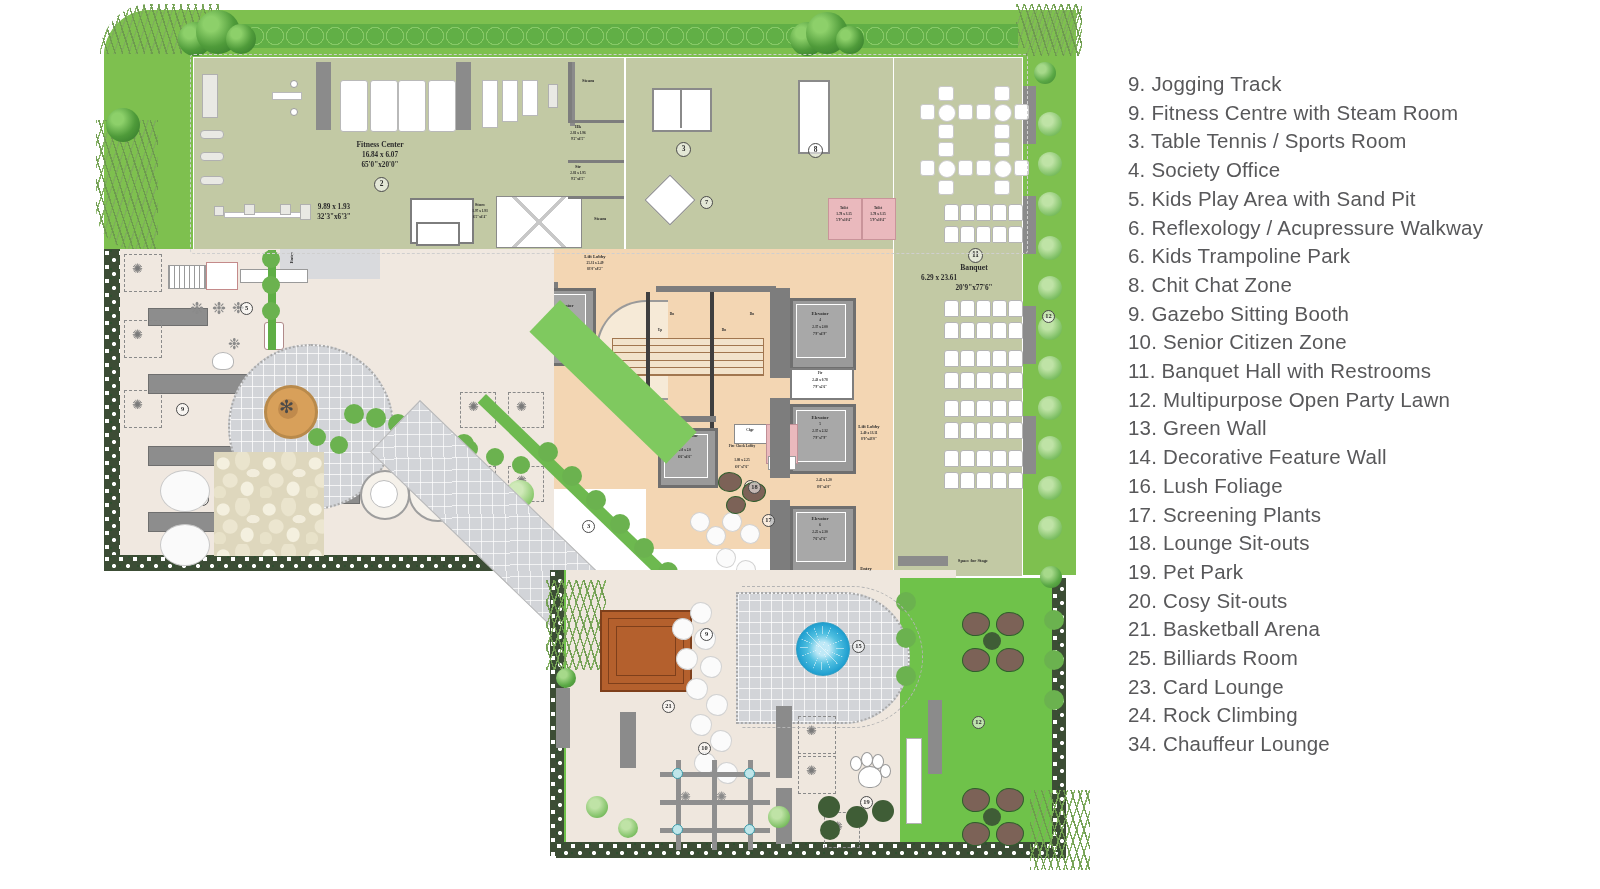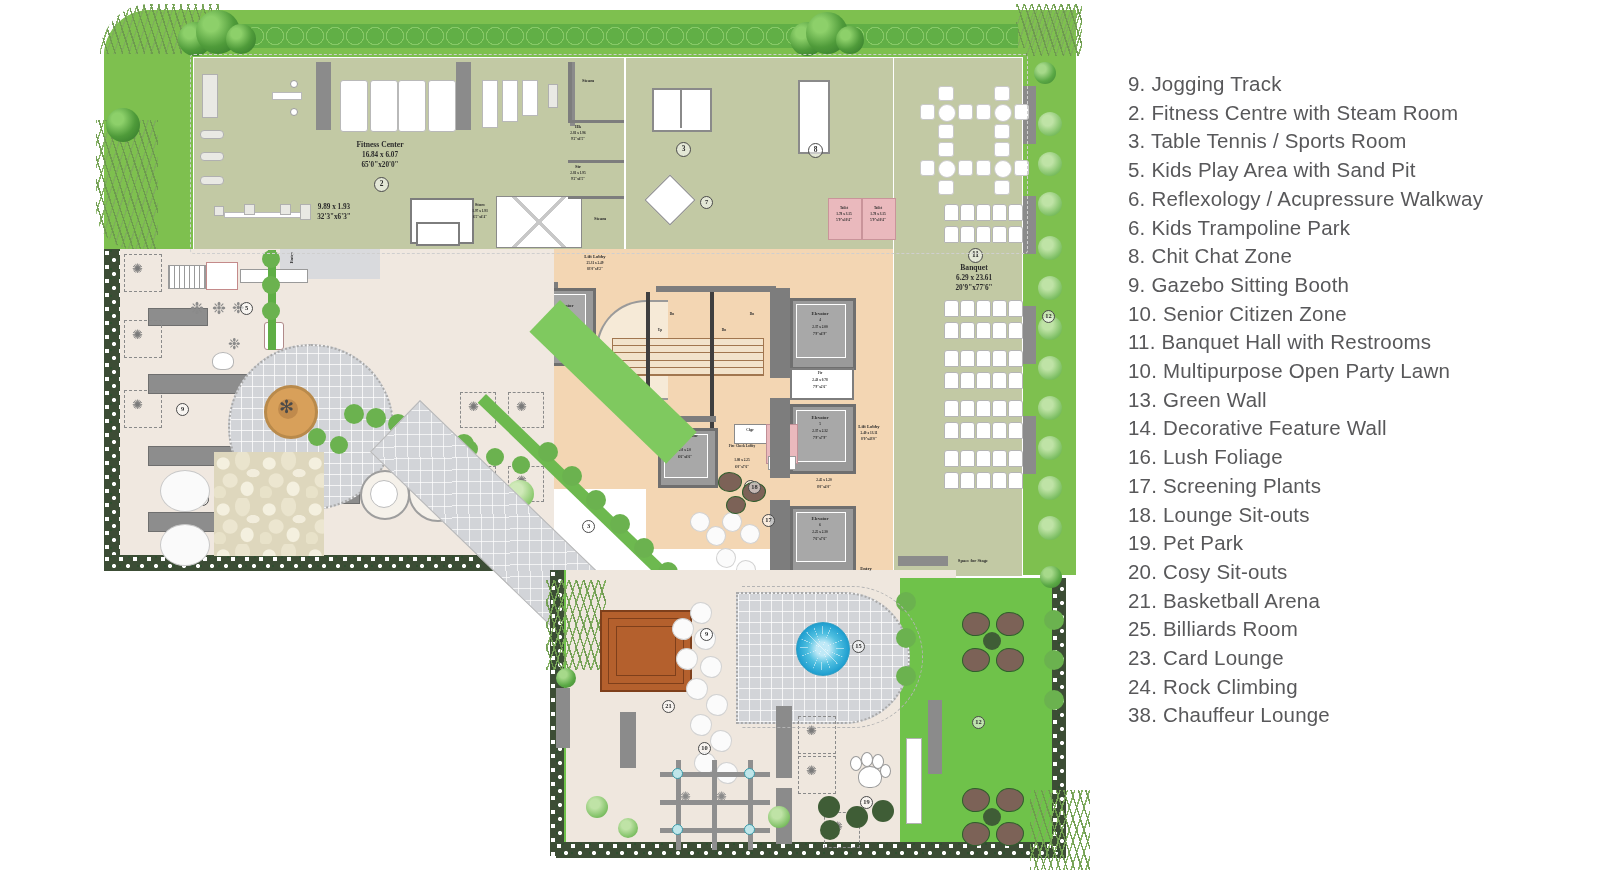--- a/index.html
+++ b/index.html
@@ -316,21 +316,21 @@
     <div class="chair" style="left:992px;top:204px;width:13px;height:15px;"></div>
     <div class="chair" style="left:1008px;top:204px;width:13px;height:15px;"></div>
     <div class="chair" style="left:944px;top:226px;width:13px;height:15px;"></div>
     <div class="chair" style="left:960px;top:226px;width:13px;height:15px;"></div>
     <div class="chair" style="left:976px;top:226px;width:13px;height:15px;"></div>
     <div class="chair" style="left:992px;top:226px;width:13px;height:15px;"></div>
     <div class="chair" style="left:1008px;top:226px;width:13px;height:15px;"></div>
 
     <div class="mk" style="left:968px;top:248px;">11</div>
     <div class="plan-txt t-room" style="left:938px;top:264px;width:72px;">Banquet</div>
-    <div class="plan-txt t-dim" style="left:938px;top:274px;width:72px;">6.29 x 23.61</div>
+    <div class="plan-txt t-dim" style="left:903px;top:274px;width:72px;">6.29 x 23.61</div>
     <div class="plan-txt t-dim" style="left:936px;top:284px;width:76px;">20'9"x77'6"</div>
 
     <div class="chair" style="left:944px;top:300px;width:13px;height:15px;"></div>
     <div class="chair" style="left:960px;top:300px;width:13px;height:15px;"></div>
     <div class="chair" style="left:976px;top:300px;width:13px;height:15px;"></div>
     <div class="chair" style="left:992px;top:300px;width:13px;height:15px;"></div>
     <div class="chair" style="left:1008px;top:300px;width:13px;height:15px;"></div>
     <div class="chair" style="left:944px;top:322px;width:13px;height:15px;"></div>
     <div class="chair" style="left:960px;top:322px;width:13px;height:15px;"></div>
     <div class="chair" style="left:976px;top:322px;width:13px;height:15px;"></div>
@@ -710,37 +710,38 @@
     <div class="shrub" style="left:768px;top:806px;width:22px;height:22px;"></div>
     <div class="shrub" style="left:618px;top:818px;width:20px;height:20px;"></div>
     <div class="shrub" style="left:586px;top:796px;width:22px;height:22px;"></div>
 
     <div class="abs" style="left:190px;top:54px;width:836px;height:198px;border:1px dashed #cfcfcf;border-radius:4px;"></div>
 
   </div>
 
   <div id="legend">
     <div class="legend-item">9. Jogging Track</div>
-    <div class="legend-item">2. Fitness Centre with Steam Room</div>
+    <div class="legend-item">9. Fitness Centre with Steam Room</div>
     <div class="legend-item">3. Table Tennis / Sports Room</div>
+    <div class="legend-item">4. Society Office</div>
     <div class="legend-item">5. Kids Play Area with Sand Pit</div>
     <div class="legend-item">6. Reflexology / Acupressure Walkway</div>
     <div class="legend-item">6. Kids Trampoline Park</div>
     <div class="legend-item">8. Chit Chat Zone</div>
     <div class="legend-item">9. Gazebo Sitting Booth</div>
     <div class="legend-item">10. Senior Citizen Zone</div>
     <div class="legend-item">11. Banquet Hall with Restrooms</div>
-    <div class="legend-item">10. Multipurpose Open Party Lawn</div>
+    <div class="legend-item">12. Multipurpose Open Party Lawn</div>
     <div class="legend-item">13. Green Wall</div>
     <div class="legend-item">14. Decorative Feature Wall</div>
     <div class="legend-item">16. Lush Foliage</div>
     <div class="legend-item">17. Screening Plants</div>
     <div class="legend-item">18. Lounge Sit-outs</div>
     <div class="legend-item">19. Pet Park</div>
     <div class="legend-item">20. Cosy Sit-outs</div>
     <div class="legend-item">21. Basketball Arena</div>
     <div class="legend-item">25. Billiards Room</div>
     <div class="legend-item">23. Card Lounge</div>
     <div class="legend-item">24. Rock Climbing</div>
-    <div class="legend-item">38. Chauffeur Lounge</div>
+    <div class="legend-item">34. Chauffeur Lounge</div>
   </div>
 
 </div>
 
 </body></html>

